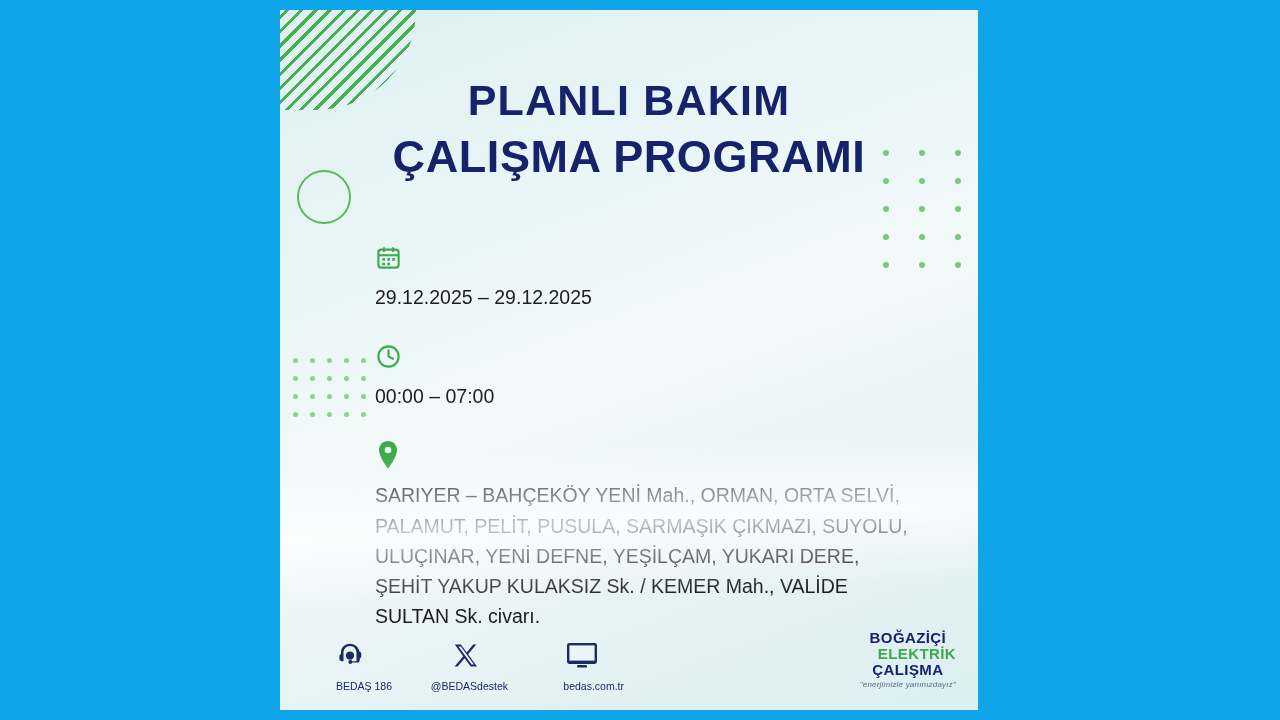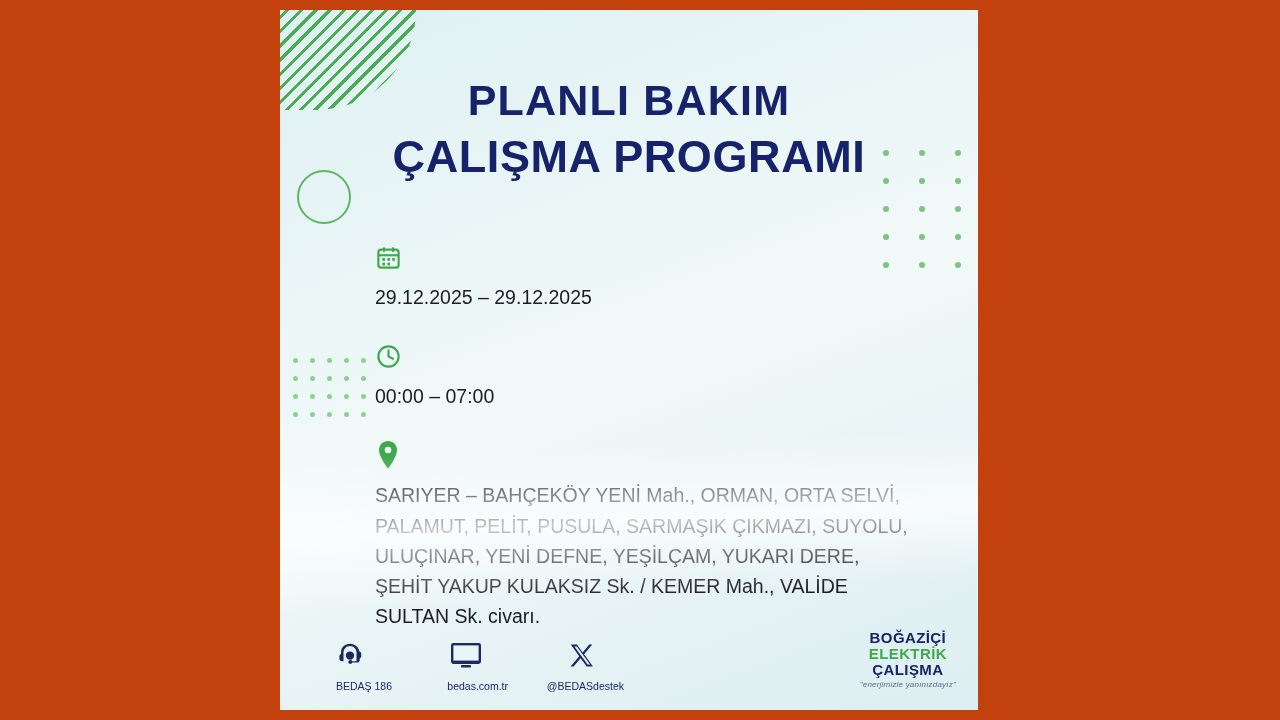--- a/index.html
+++ b/index.html
@@ -7,21 +7,21 @@
     width: 1280px;
     height: 720px;
     background: #ffffff;
     font-family: "Liberation Sans", sans-serif;
     overflow: hidden;
   }
   #stage {
     position: relative;
     width: 1280px;
     height: 720px;
-    background: #c2410c;
+    background: #0ea5e9;
   }
   
   #poster {
     position: absolute;
     left: 280px;
     top: 10px;
     width: 698px;
     height: 700px;
     background: linear-gradient(160deg, #dff0f2 0%, #e9f5f6 28%, #f2f9f9 50%, #e8f3f5 72%, #dceef1 100%);
     overflow: hidden;
@@ -178,21 +178,21 @@
   }
   .brand {
     position: absolute;
     right: 22px;
     bottom: 6px;
     text-align: center;
     line-height: 1.08;
     margin-left: 36px;
   }
   .brand .b1 { font-size: 15px; font-weight: bold; color: #16236b; letter-spacing: 0.4px;}
-  .brand .b2 { font-size: 15px; font-weight: bold; color: #3faa4b; letter-spacing: 0.4px;}
+  .brand .b2 { font-size: 15px; font-weight: bold; color: #3faa4b; letter-spacing: 0.4px; text-align: right;}
   .brand .b3 { font-size: 15px; font-weight: bold; color: #16236b; letter-spacing: 0.4px;}
   .brand .slogan { font-size: 8px; color: #5c6b86; margin-top: 3px; font-style: italic; letter-spacing: 0.2px;}
 </style>
 </head>
 <body>
 
 <div id="stage">
 
   <div id="poster">
 
@@ -296,38 +296,38 @@
             <svg width="30" height="30" viewBox="0 0 24 24" fill="#1b2a63">
               <path d="M12 2.2c-4.2 0-7.2 3-7.2 6.8v1.4c-.8.3-1.3 1-1.3 1.9v1.8c0 1.1.9 2 2 2h1.3V9.4C6.8 6.3 9.1 4 12 4s5.2 2.3 5.2 5.4v6.7h-3.4c-.2-.6-.8-1-1.5-1-.9 0-1.6.7-1.6 1.6s.7 1.6 1.6 1.6c.7 0 1.3-.4 1.5-1.1h3.9c1.2 0 2.1-.9 2.1-2.1v-1.2c.7-.3 1.2-1 1.2-1.8v-1.8c0-.9-.5-1.6-1.3-1.9V9C19.2 5.2 16.2 2.2 12 2.2z"></path>
               <ellipse cx="12" cy="11.6" rx="3.3" ry="3.3" fill="#1b2a63"></ellipse>
             </svg>
           </div>
           <div class="cap">BEDAŞ 186</div>
         </div>
 
         <div class="item">
           <div class="glyph">
+            <svg width="28" height="28" viewBox="0 0 24 24" fill="#1b2a63">
+              <path d="M2.4 2.2h5.2l5 6.7 5.6-6.7h2.6l-7 8.4 7.6 10.5h-5.3l-5.3-7.2-6 7.2H2.2l7.4-8.9L2.4 2.2zm3.1 1.7l11.3 15.4h2.1L7.6 3.9H5.5z"></path>
+            </svg>
+          </div>
+          <div class="cap">@BEDASdestek</div>
+        </div>
+
+        <div class="item">
+          <div class="glyph">
             <svg width="34" height="30" viewBox="0 0 34 30" fill="#1b2a63">
               <rect x="2" y="2" width="30" height="21" rx="2.4"></rect>
               <rect x="4.4" y="4.4" width="25.2" height="15.2" fill="#e9f5f6"></rect>
               <rect x="12" y="24" width="10" height="2.6" rx="1.2"></rect>
             </svg>
           </div>
           <div class="cap">bedas.com.tr</div>
         </div>
 
-        <div class="item">
-          <div class="glyph">
-            <svg width="28" height="28" viewBox="0 0 24 24" fill="#1b2a63">
-              <path d="M2.4 2.2h5.2l5 6.7 5.6-6.7h2.6l-7 8.4 7.6 10.5h-5.3l-5.3-7.2-6 7.2H2.2l7.4-8.9L2.4 2.2zm3.1 1.7l11.3 15.4h2.1L7.6 3.9H5.5z"></path>
-            </svg>
-          </div>
-          <div class="cap">@BEDASdestek</div>
-        </div>
-
       </div>
 
       <div class="brand">
         <div class="b1">BOĞAZİÇİ</div>
         <div class="b2">ELEKTRİK</div>
         <div class="b3">ÇALIŞMA</div>
         <div class="slogan">"enerjimizle yanınızdayız"</div>
       </div>
 
     </div>

